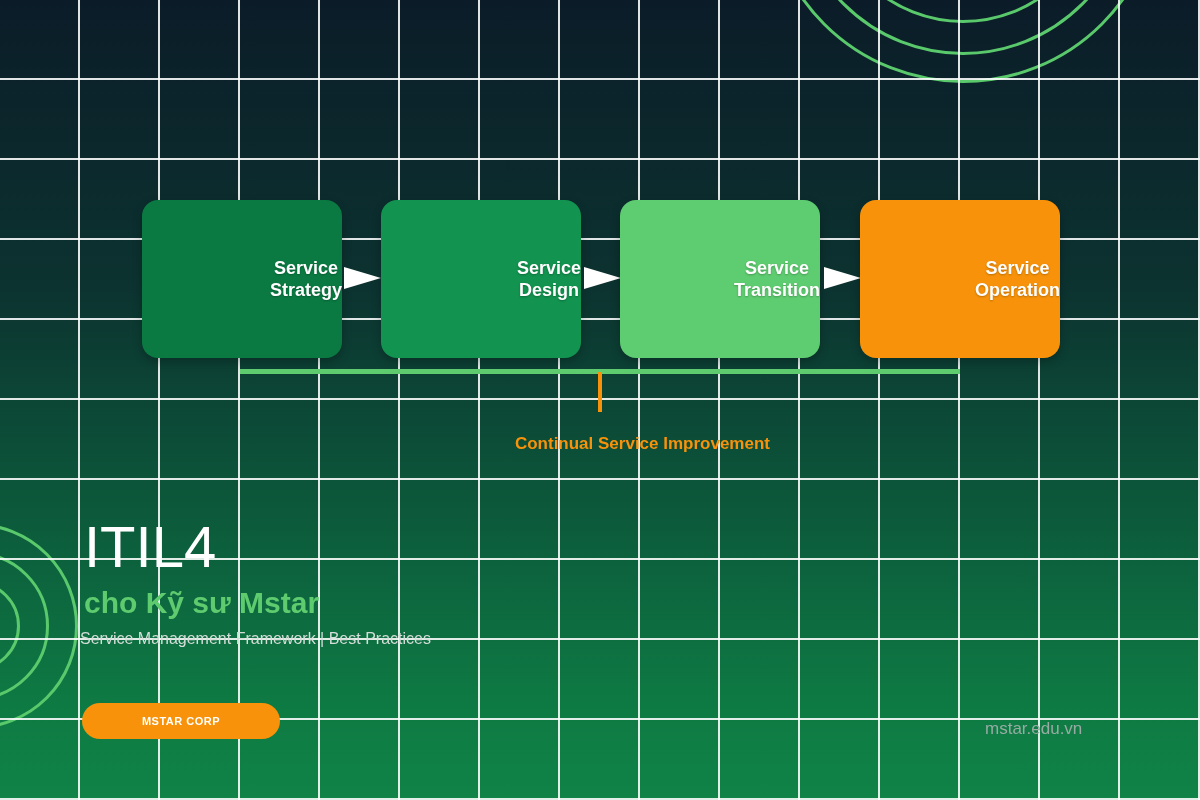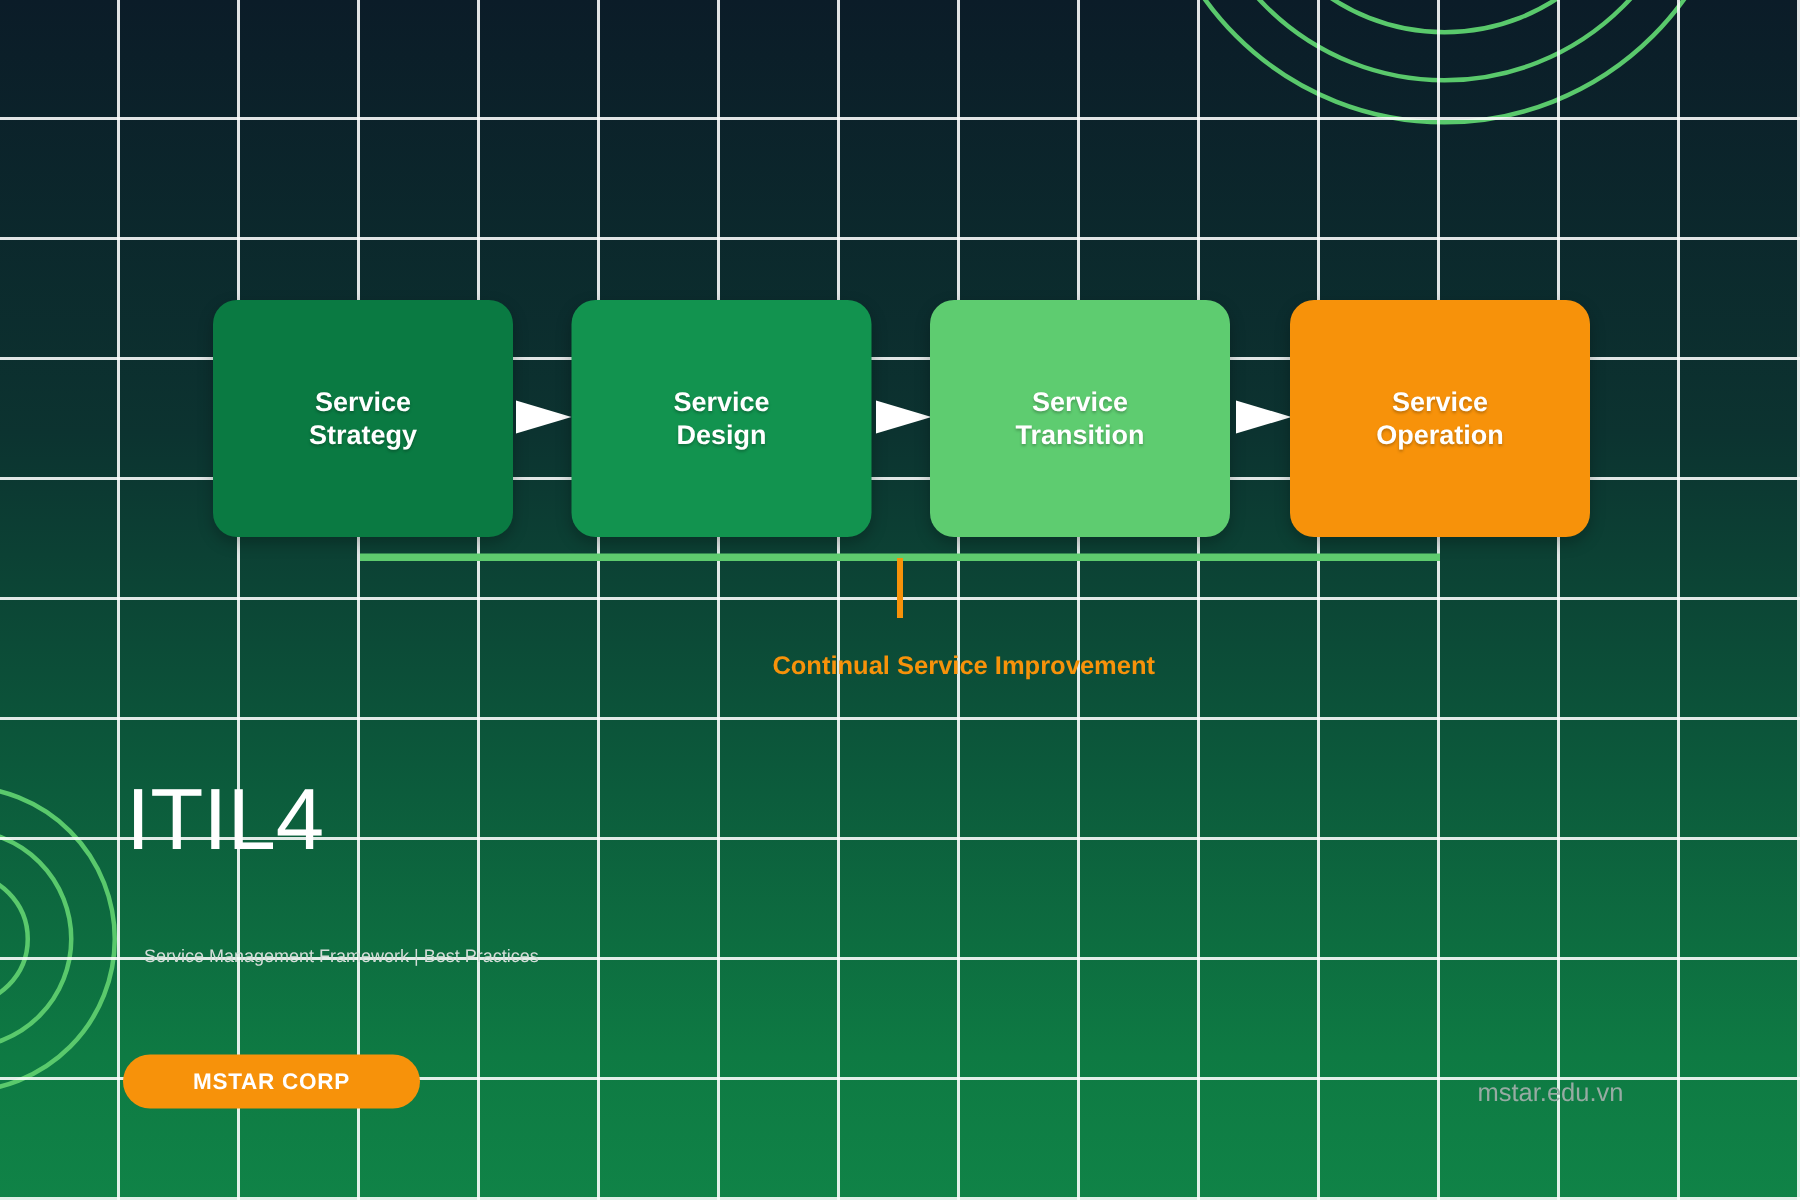--- a/index.html
+++ b/index.html
@@ -17,21 +17,21 @@
     position:absolute;inset:0;z-index:2;pointer-events:none;
     background:
       repeating-linear-gradient(to right,transparent 0 78px,rgba(255,255,255,.88) 78px 80px),
       repeating-linear-gradient(to bottom,transparent 0 78px,rgba(255,255,255,.88) 78px 80px);
   }
   
   .content{position:absolute;inset:0;z-index:3;}
   .stage{
     position:absolute;top:200px;width:200px;height:158px;
     border-radius:16px;
-    display:flex;align-items:center;justify-content:center;
+    display:flex;align-items:center;justify-content:flex-end;
     box-shadow:0 4px 10px rgba(0,0,0,.25);
   }
   .stage-label{
     color:#ffffff;font-weight:bold;font-size:18px;line-height:1.25;
     text-align:center;white-space:pre-line;
     text-shadow:0 1px 2px rgba(0,0,0,.25);
   }
   .arrow{
     position:absolute;top:267px;width:0;height:0;
     border-top:11px solid transparent;border-bottom:11px solid transparent;
@@ -45,28 +45,28 @@
   }
   .title{
     position:absolute;left:84px;top:518px;
     color:#ffffff;font-size:58px;font-weight:normal;line-height:1.0;
   }
   .subtitle{
     position:absolute;left:84px;top:586px;
     color:#5ecb6e;font-size:30px;font-weight:bold;
   }
   .tagline{
-    position:absolute;left:96px;top:630px;
-    color:#d4ddd8;font-size:12px;
+    position:absolute;left:80px;top:630px;
+    color:#d4ddd8;font-size:16px;
   }
   .badge{
     position:absolute;left:82px;top:703px;width:198px;height:36px;
     background:#f7920a;border-radius:18px;
     display:flex;align-items:center;justify-content:center;
-    color:#ffffff;font-size:15px;font-weight:bold;letter-spacing:.5px;
+    color:#ffffff;font-size:11px;font-weight:bold;letter-spacing:.5px;
   }
   .website{
     position:absolute;left:985px;top:719px;width:160px;
     text-align:left;color:#97aba3;font-size:17px;
   }
 </style>
 </head>
 <body>
 
 <div class="canvas">
@@ -108,19 +108,20 @@
     <div class="stage" style="left: 860px; background-color: rgb(247, 146, 10);">
       <div class="stage-label">Service
 Operation</div>
     </div>
 
     <div class="csi-line"></div>
     <div class="csi-tick"></div>
     <div class="csi-label">Continual Service Improvement</div>
 
     <div class="title">ITIL4</div>
+    <div class="subtitle">cho Kỹ sư Mstar</div>
     <div class="tagline">Service Management Framework | Best Practices</div>
 
     <div class="badge">MSTAR CORP</div>
     <div class="website">mstar.edu.vn</div>
 
   </div>
 </div>
 
 </body></html>

